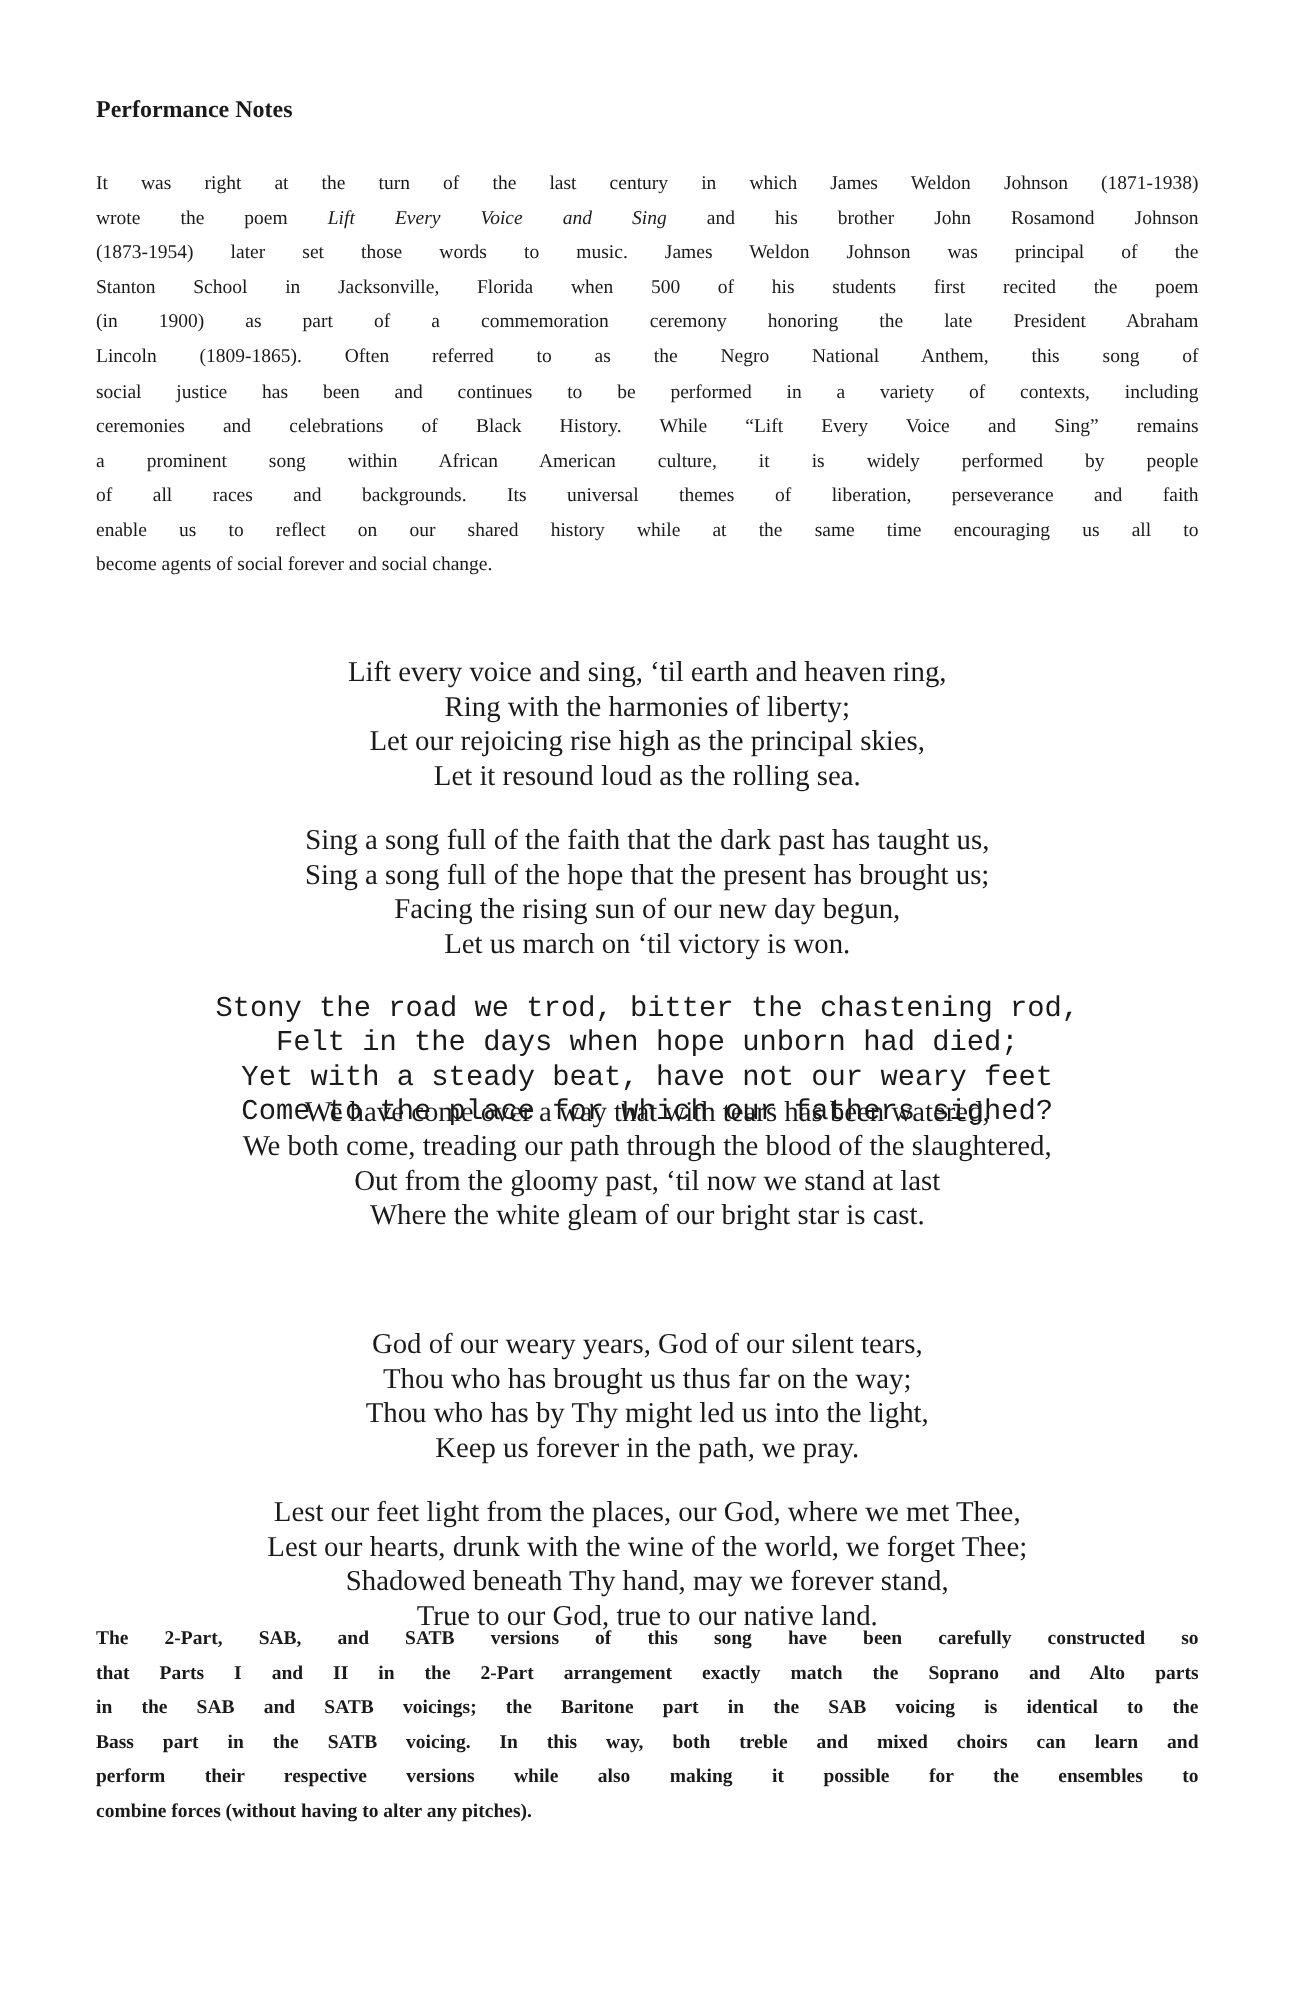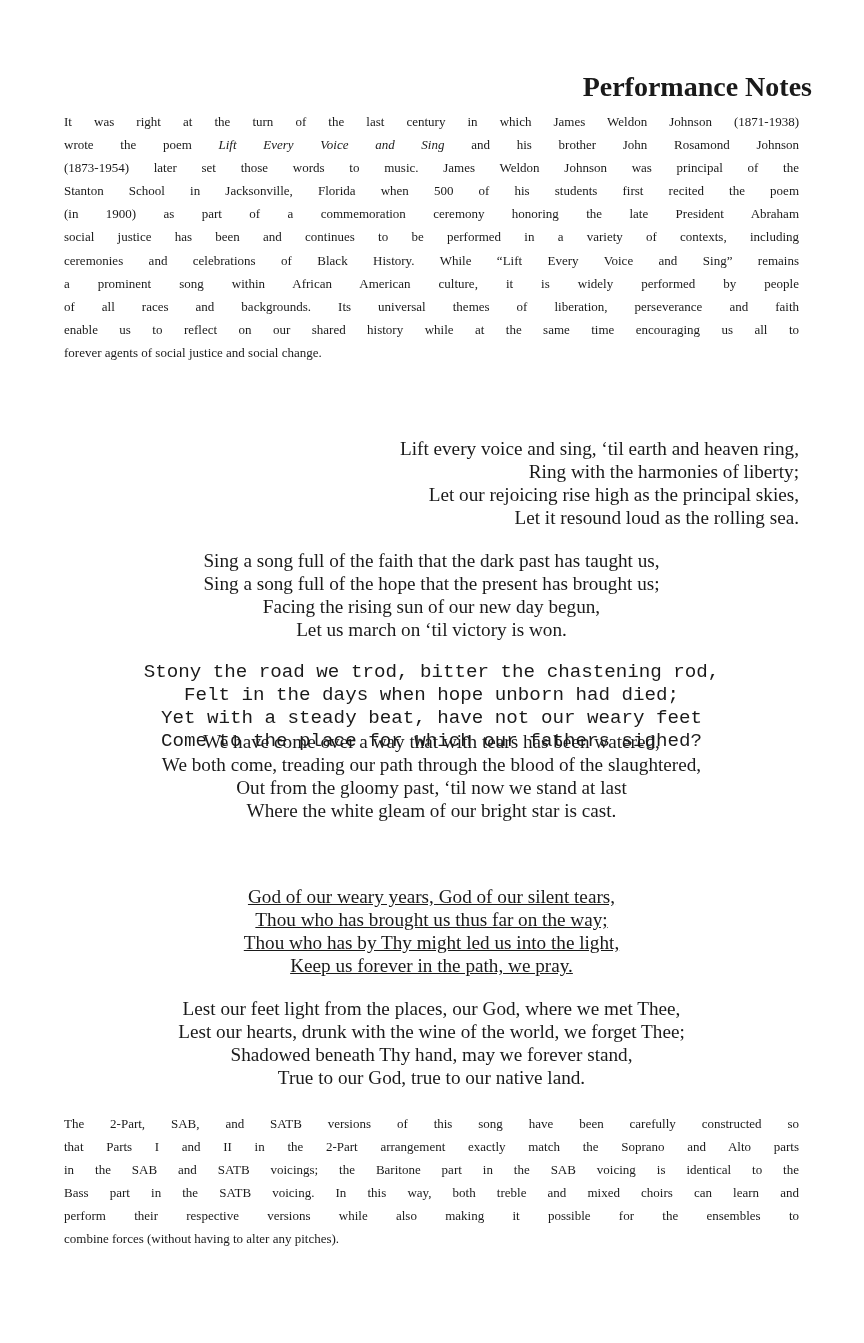--- a/index.html
+++ b/index.html
@@ -19,25 +19,25 @@
       position: absolute;
       left: 64px;
       top: 0;
       width: 735px;
     }
     .title {
       position: absolute;
       top: 60px;
       left: 0;
       width: 735px;
-      text-align: right;
+      text-align: left;
       font-weight: bold;
-      font-size: 28px;
+      font-size: 16px;
       line-height: 28px;
-      margin: 13px;
+      margin: 0;
     }
     .prose {
       position: absolute;
       left: 0;
       width: 735px;
       font-size: 13px;
       line-height: 23.1px;
       margin: 0;
     }
     .prose .ln {
@@ -45,21 +45,21 @@
       text-align: justify;
       text-align-last: justify;
       white-space: nowrap;
       height: 23.1px;
       overflow: visible;
     }
     .prose .ln.last {
       text-align-last: left;
     }
     #intro { top: 110px; }
-    #voicing { top: 1112px; }
+    #voicing { top: 1080px; font-weight: bold; }
     .stanza {
       position: absolute;
       left: 0;
       width: 735px;
       text-align: center;
       font-size: 19.2px;
       line-height: 23.1px;
       margin: 0;
     }
     .stanza .verse-line {
@@ -74,29 +74,30 @@
 <div class="page">
 
   <h1 class="title">Performance Notes</h1>
 
   <div class="prose" id="intro">
     <span class="ln">It was right at the turn of the last century in which James Weldon Johnson (1871-1938)</span>
     <span class="ln"><span>wrote the poem </span><em>Lift Every Voice and Sing</em><span> and his brother John Rosamond Johnson</span></span>
     <span class="ln">(1873-1954) later set those words to music. James Weldon Johnson was principal of the</span>
     <span class="ln">Stanton School in Jacksonville, Florida when 500 of his students first recited the poem</span>
     <span class="ln">(in 1900) as part of a commemoration ceremony honoring the late President Abraham</span>
+    <span class="ln">Lincoln (1809-1865). Often referred to as the Negro National Anthem, this song of</span>
     <span class="ln">social justice has been and continues to be performed in a variety of contexts, including</span>
     <span class="ln">ceremonies and celebrations of Black History. While “Lift Every Voice and Sing” remains</span>
     <span class="ln">a prominent song within African American culture, it is widely performed by people</span>
     <span class="ln">of all races and backgrounds. Its universal themes of liberation, perseverance and faith</span>
     <span class="ln">enable us to reflect on our shared history while at the same time encouraging us all to</span>
-    <span class="ln last">forever agents of social justice and social change.</span>
+    <span class="ln last">become agents of social forever and social change.</span>
   </div>
 
-  <div class="stanza" style="top:437px;text-align:right;">
+  <div class="stanza" style="top:437px;">
     <span class="verse-line">Lift every voice and sing, ‘til earth and heaven ring,</span>
     <span class="verse-line">Ring with the harmonies of liberty;</span>
     <span class="verse-line">Let our rejoicing rise high as the principal skies,</span>
     <span class="verse-line">Let it resound loud as the rolling sea.</span>
   </div>
 
   <div class="stanza" style="top:549px;">
     <span class="verse-line">Sing a song full of the faith that the dark past has taught us,</span>
     <span class="verse-line">Sing a song full of the hope that the present has brought us;</span>
     <span class="verse-line">Facing the rising sun of our new day begun,</span>
@@ -110,21 +111,21 @@
     <span class="verse-line">Come to the place for which our fathers sighed?</span>
   </div>
 
   <div class="stanza" style="top:730px;">
     <span class="verse-line">We have come over a way that with tears has been watered,</span>
     <span class="verse-line">We both come, treading our path through the blood of the slaughtered,</span>
     <span class="verse-line">Out from the gloomy past, ‘til now we stand at last</span>
     <span class="verse-line">Where the white gleam of our bright star is cast.</span>
   </div>
 
-  <div class="stanza" style="top:885px;text-decoration:underline;">
+  <div class="stanza" style="top:885px;">
     <span class="verse-line">God of our weary years, God of our silent tears,</span>
     <span class="verse-line">Thou who has brought us thus far on the way;</span>
     <span class="verse-line">Thou who has by Thy might led us into the light,</span>
     <span class="verse-line">Keep us forever in the path, we pray.</span>
   </div>
 
   <div class="stanza" style="top:997px;">
     <span class="verse-line">Lest our feet light from the places, our God, where we met Thee,</span>
     <span class="verse-line">Lest our hearts, drunk with the wine of the world, we forget Thee;</span>
     <span class="verse-line">Shadowed beneath Thy hand, may we forever stand,</span>

